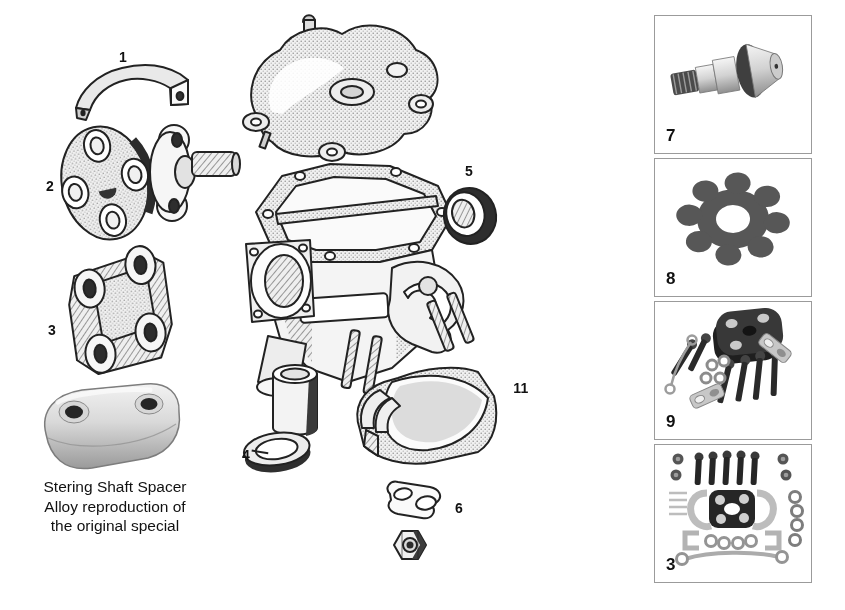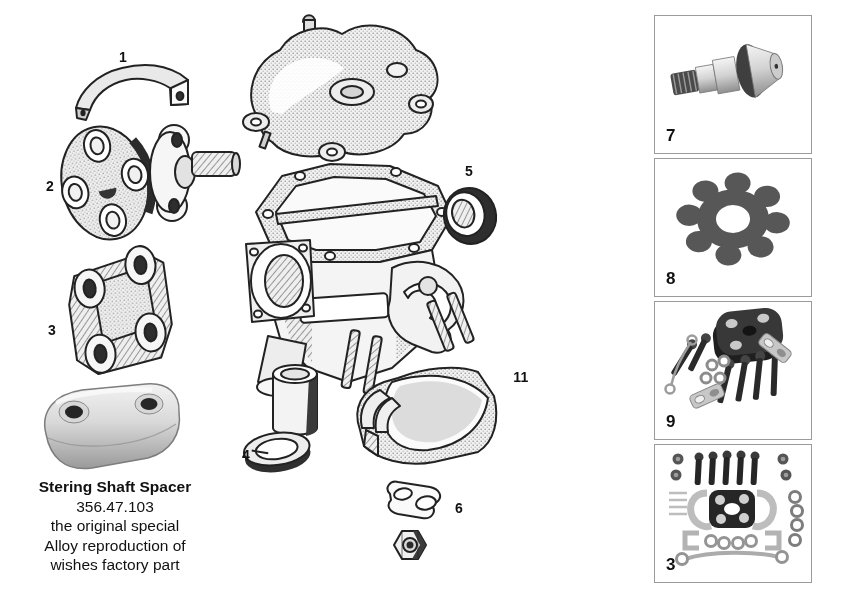--- a/index.html
+++ b/index.html
@@ -4,21 +4,21 @@
 <style>
   html,body{margin:0;padding:0;background:#ffffff;}
   .page{position:relative;width:845px;height:610px;background:#fff;overflow:hidden;
         font-family:"Liberation Sans",sans-serif;color:#1a1a1a;}
   .art{position:absolute;left:0;top:0;}
   .ln{stroke:#222;stroke-width:2;stroke-linejoin:round;stroke-linecap:round;}
   .callout{position:absolute;transform:translate(-50%,-50%);font-weight:700;
            font-size:14px;letter-spacing:.3px;color:#111;}
   .caption{position:absolute;left:10px;top:477px;width:210px;text-align:center;
            font-size:15.5px;line-height:19.6px;color:#111;}
-  .caption .t{font-weight:700;text-align:center;}
+  .caption .t{font-weight:400;text-align:center;}
   .sidebar{position:absolute;left:654px;top:15px;width:158px;display:flex;
            flex-direction:column;gap:4px;}
   .box{position:relative;height:139px;border:1px solid #9b9b9b;background:#fff;
        box-sizing:border-box;}
   .box svg{position:absolute;left:0;top:0;width:100%;height:100%;}
   .box-label{position:absolute;left:11px;bottom:7px;font-weight:700;font-size:17px;color:#111;}
 </style>
 </head>
 <body>
 
@@ -212,28 +212,26 @@
       <circle cx="410" cy="545" r="3.5" fill="#2b2b2b"></circle>
     </g>
   </svg>
 
   <div class="callout" style="left:123px;top:57px">1</div>
   <div class="callout" style="left:50px;top:186px">2</div>
   <div class="callout" style="left:52px;top:330px">3</div>
   <div class="callout" style="left:246px;top:455px">4</div>
   <div class="callout" style="left:469px;top:171px">5</div>
   <div class="callout" style="left:459px;top:508px">6</div>
-  <div class="callout" style="left:521px;top:377px">11</div>
+  <div class="callout" style="left:521px;top:388px">11</div>
 
   <div class="caption">
     <div class="t">Stering Shaft Spacer</div>
-    <div>356.47.103</div>
+    <div>Alloy reproduction of</div>
     <div>the original special</div>
-    <div>Alloy reproduction of</div>
-    <div>wishes factory part</div>
   </div>
 
   <aside class="sidebar">
 
     <div class="box">
       <svg viewBox="0 0 156 137">
         <defs>
           <linearGradient id="grad-pin" x1="0" y1="0" x2="0" y2="1">
             <stop offset="0" stop-color="#f5f5f5"></stop>
             <stop offset="0.5" stop-color="#d2d2d2"></stop>

